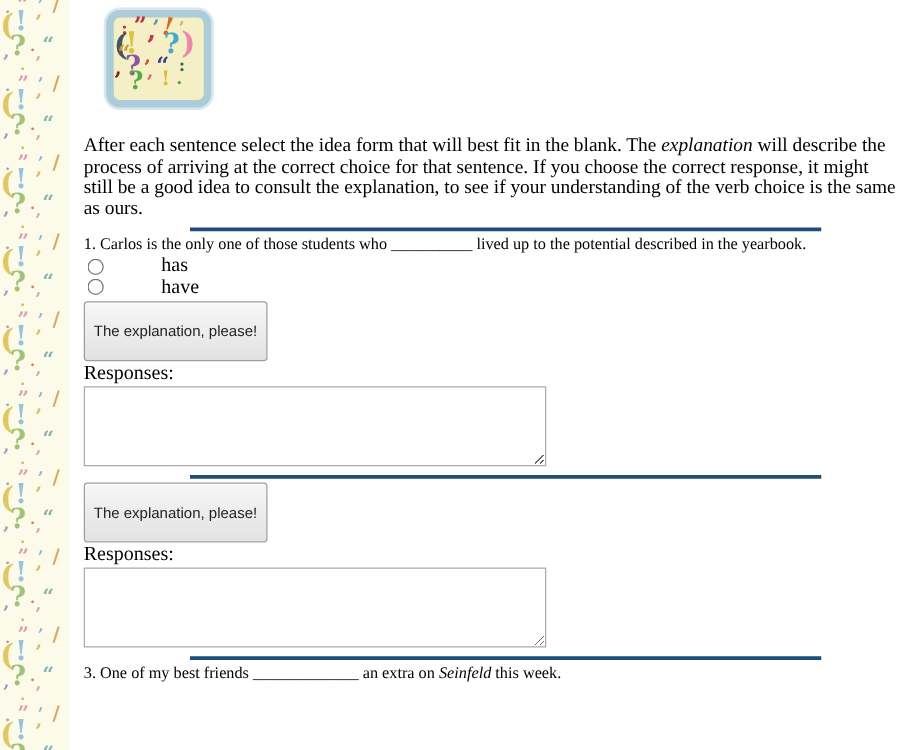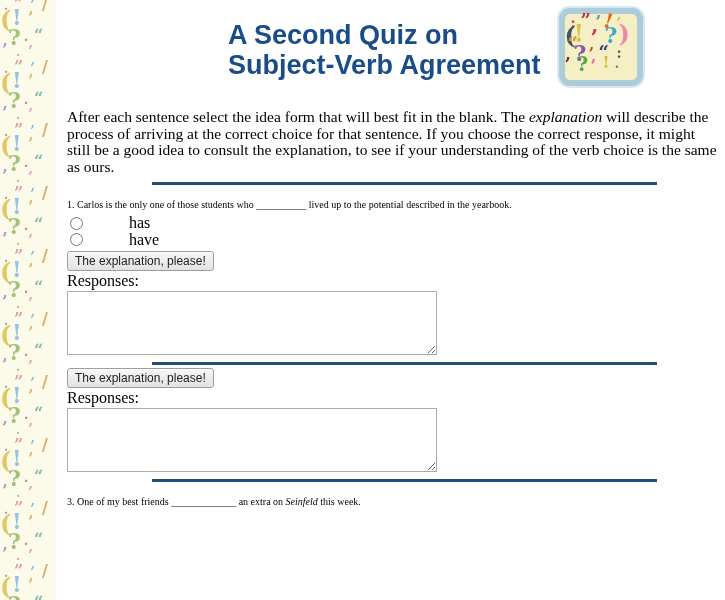--- a/index.html
+++ b/index.html
@@ -21,27 +21,27 @@
     font-size:27px;line-height:30px;letter-spacing:0;}
   .quiz-image{position:relative;margin-left:18px;margin-top:0;width:62px;height:56px;
     padding:5px;border:6px solid #abccd8;border-radius:11px;background:#f5efc5;
     box-shadow:0 0 0 2px #d8e8ee;}
   .quiz-image .glyph{opacity:1;}
 
   .instructions{margin:15px 0 0 0;font-size:15.5px;line-height:16.5px;}
 
   hr.divider{border:none;height:3px;width:505px;margin:7px 0 0 85px;}
 
-  .qtext{margin:12px 0 2px 0;font-size:10px;line-height:16px;}
+  .qtext{margin:2px 0 2px 0;font-size:13px;line-height:16px;}
   .radio-row{display:flex;align-items:center;height:16.5px;cursor:default;font-size:16px;gap:42px;}
   .radio-row input{width:13px;height:13px;margin:0 4px 0 3px;}
   .btn-row{margin:3px 0 2px 0;}
   button.expl{font-family:"Liberation Sans", sans-serif;font-size:12px;color:#222;
     background:linear-gradient(#f7f7f7,#e2e2e2);border:1px solid #9d9d9d;border-radius:3px;
-    padding:2px 7px;box-shadow:inset 0 1px 0 #ffffff;}
+    padding:16px 7px;box-shadow:inset 0 1px 0 #ffffff;}
   .resp-label{font-size:16px;line-height:16px;margin:1px 0 2px 0;}
   textarea.responses{width:364px;height:58px;resize:both;border:1px solid #ababab;
     font-family:"Liberation Serif", serif;font-size:14px;display:block;margin:0;}
   i{font-style:italic;}
 </style>
 </head>
 <body>
 
 <div class="page">
 
@@ -191,25 +191,20 @@
         <span class="glyph" style="left: 28px; top: 10px; font-size: 16px; color: rgb(212, 179, 78);">’</span>
         <span class="glyph" style="left: 8px; top: 26px; font-size: 22px; color: rgb(147, 185, 106);">?</span>
         <span class="glyph" style="left: 24px; top: 31px; font-size: 12px; color: rgb(204, 102, 85);">.</span>
         <span class="glyph" style="left: 34px; top: 28px; font-size: 16px; color: rgb(111, 168, 168);">“</span>
       </div>
     </div>
 
   <div class="content">
 
     <div class="header">
-      <div class="title-wrap">
-        <h1 class="page-title" style="color: rgb(26, 77, 136);"><span>A Second Quiz on</span><br>
-          <span>Subject-Verb Agreement</span>
-        </h1>
-      </div>
       <div class="quiz-image" style="background: rgb(245, 239, 197); border-color: rgb(171, 204, 216);">
           <span class="glyph" style="left: 6px; top: 2px; font-size: 14px; color: rgb(204, 51, 51);">:</span>
           <span class="glyph" style="left: 16px; top: -2px; font-size: 18px; color: rgb(187, 51, 68);">”</span>
           <span class="glyph" style="left: 31px; top: 0px; font-size: 16px; color: rgb(85, 136, 204);">’</span>
           <span class="glyph" style="left: 39px; top: -3px; font-size: 20px; color: rgb(221, 102, 34); transform: rotate(18deg);">!</span>
           <span class="glyph" style="left: 52px; top: 2px; font-size: 13px; color: rgb(204, 170, 102);">’</span>
           <span class="glyph" style="left: 0px; top: 10px; font-size: 24px; color: rgb(68, 85, 102);">(</span>
           <span class="glyph" style="left: 9px; top: 8px; font-size: 24px; color: rgb(224, 192, 64);">!</span>
           <span class="glyph" style="left: 3px; top: 21px; font-size: 18px; color: rgb(204, 153, 51);">“</span>
           <span class="glyph" style="left: 26px; top: 12px; font-size: 22px; color: rgb(204, 51, 85);">’</span>

